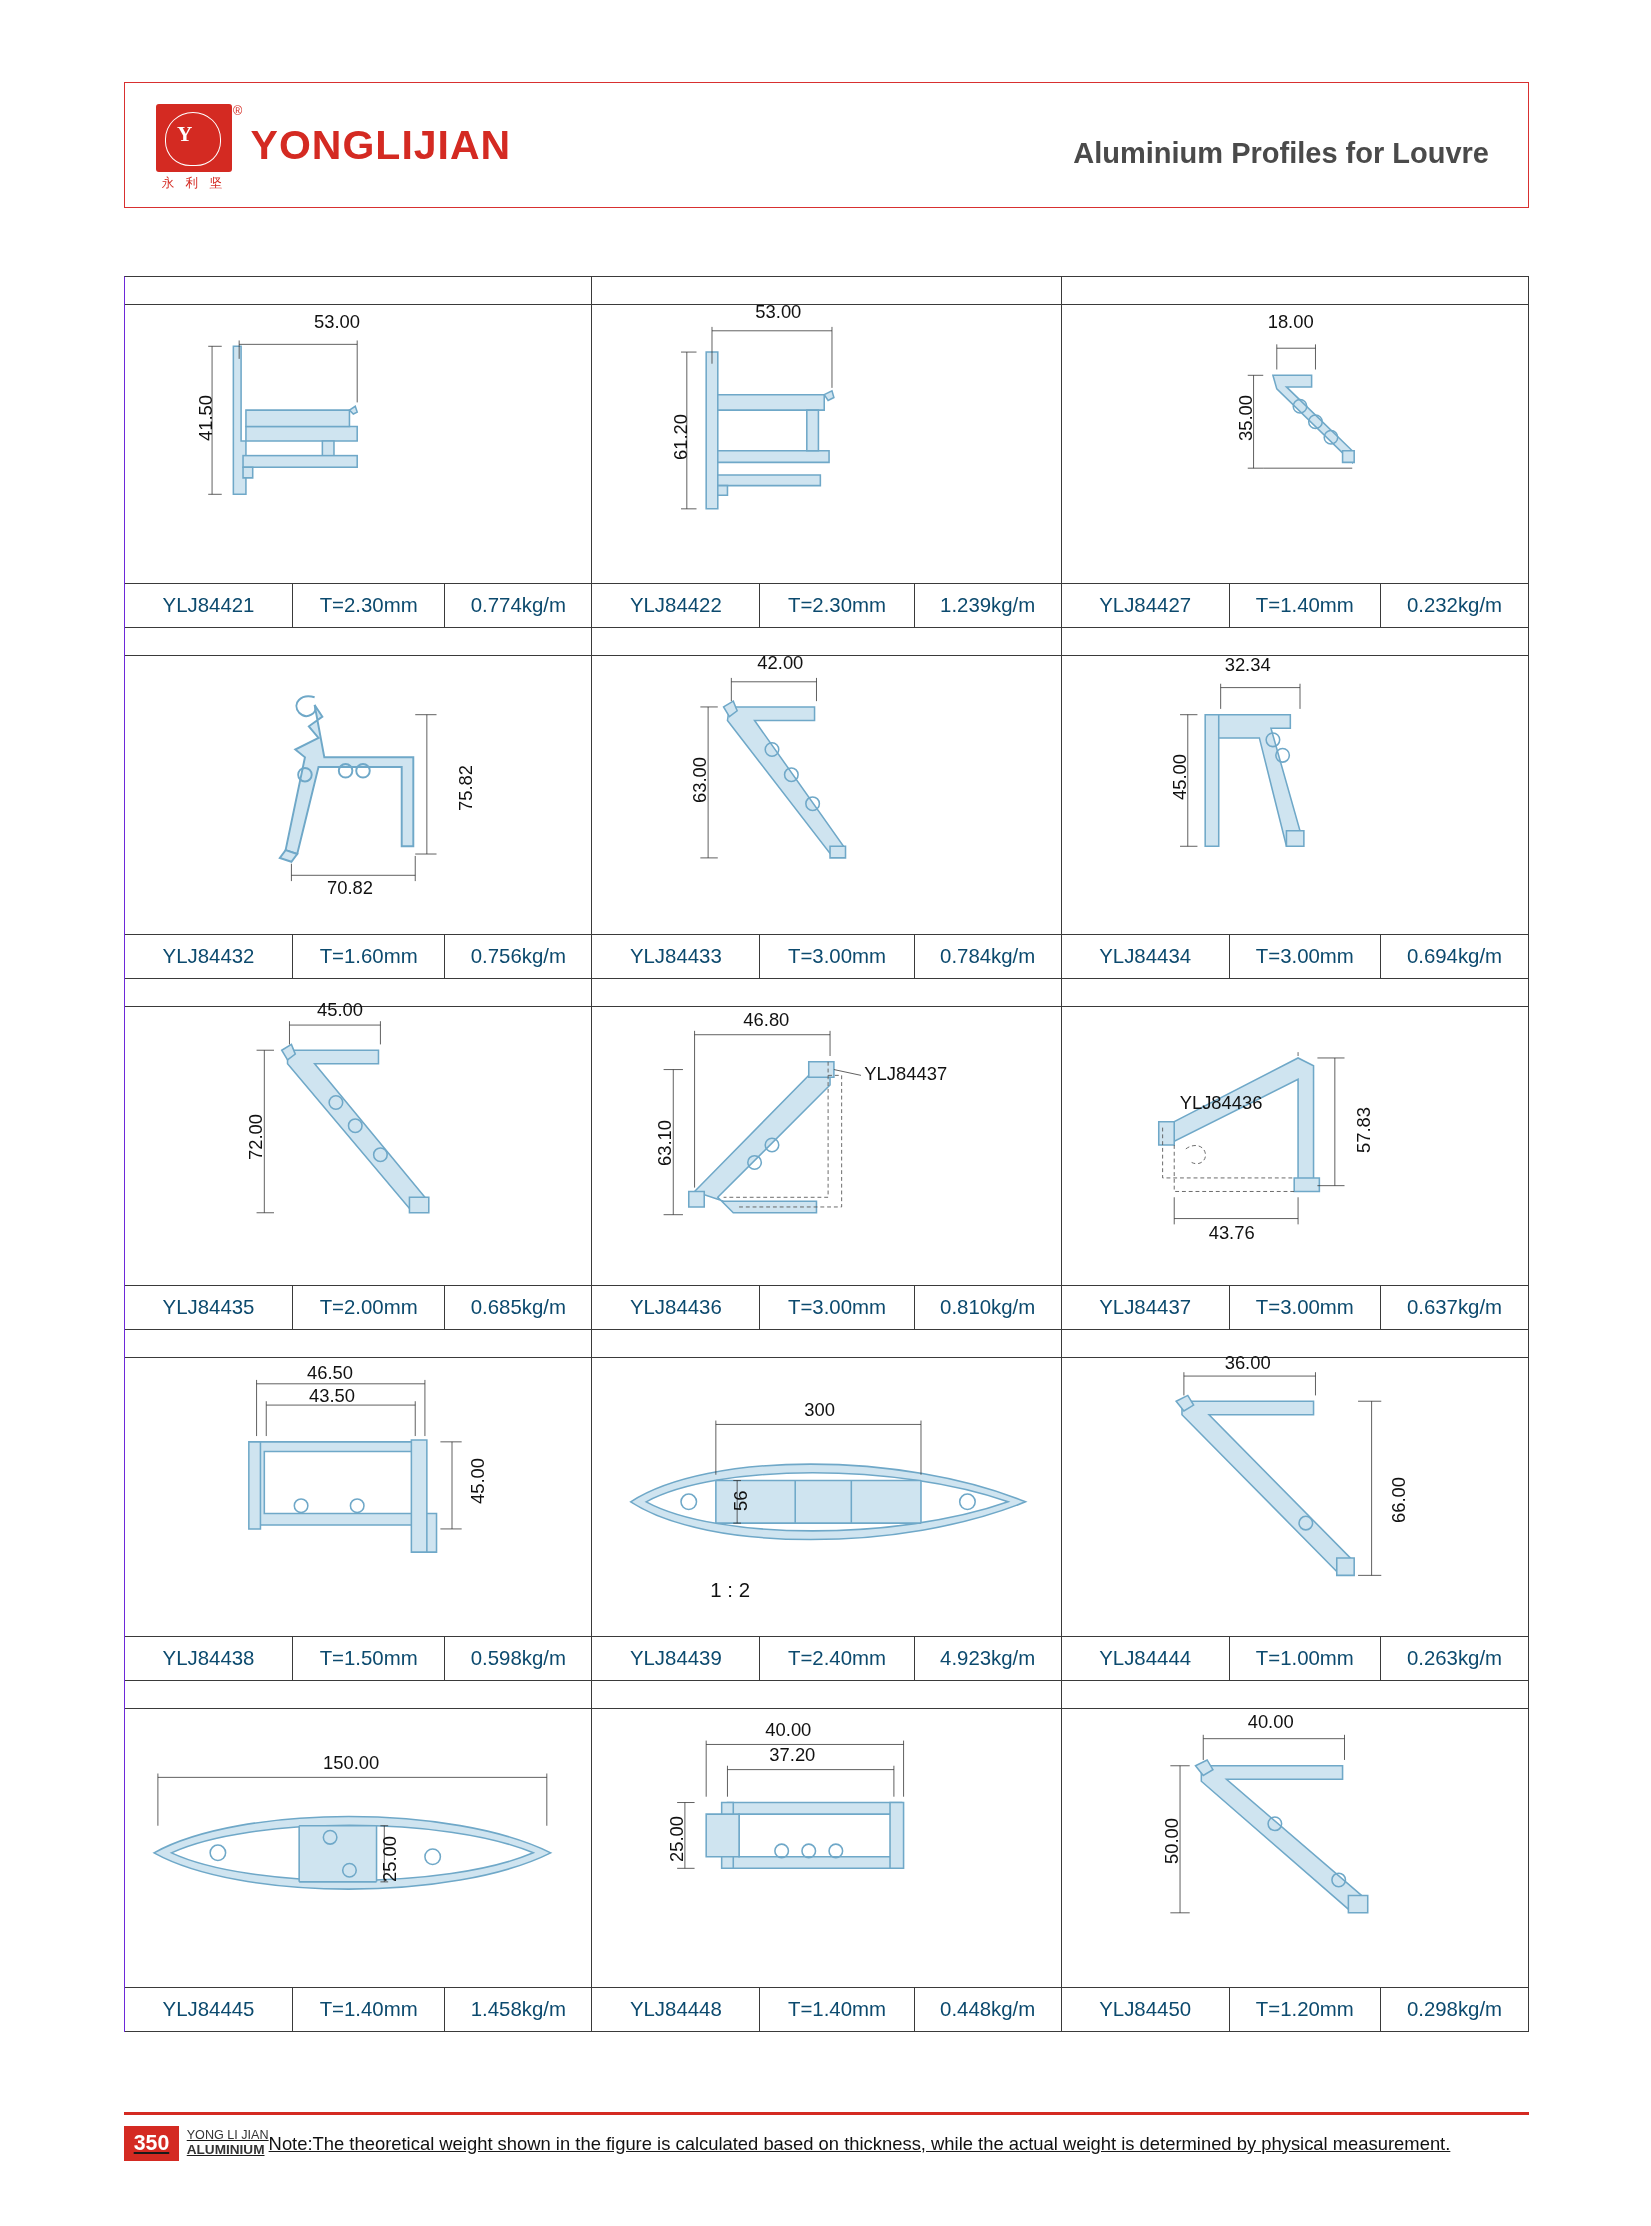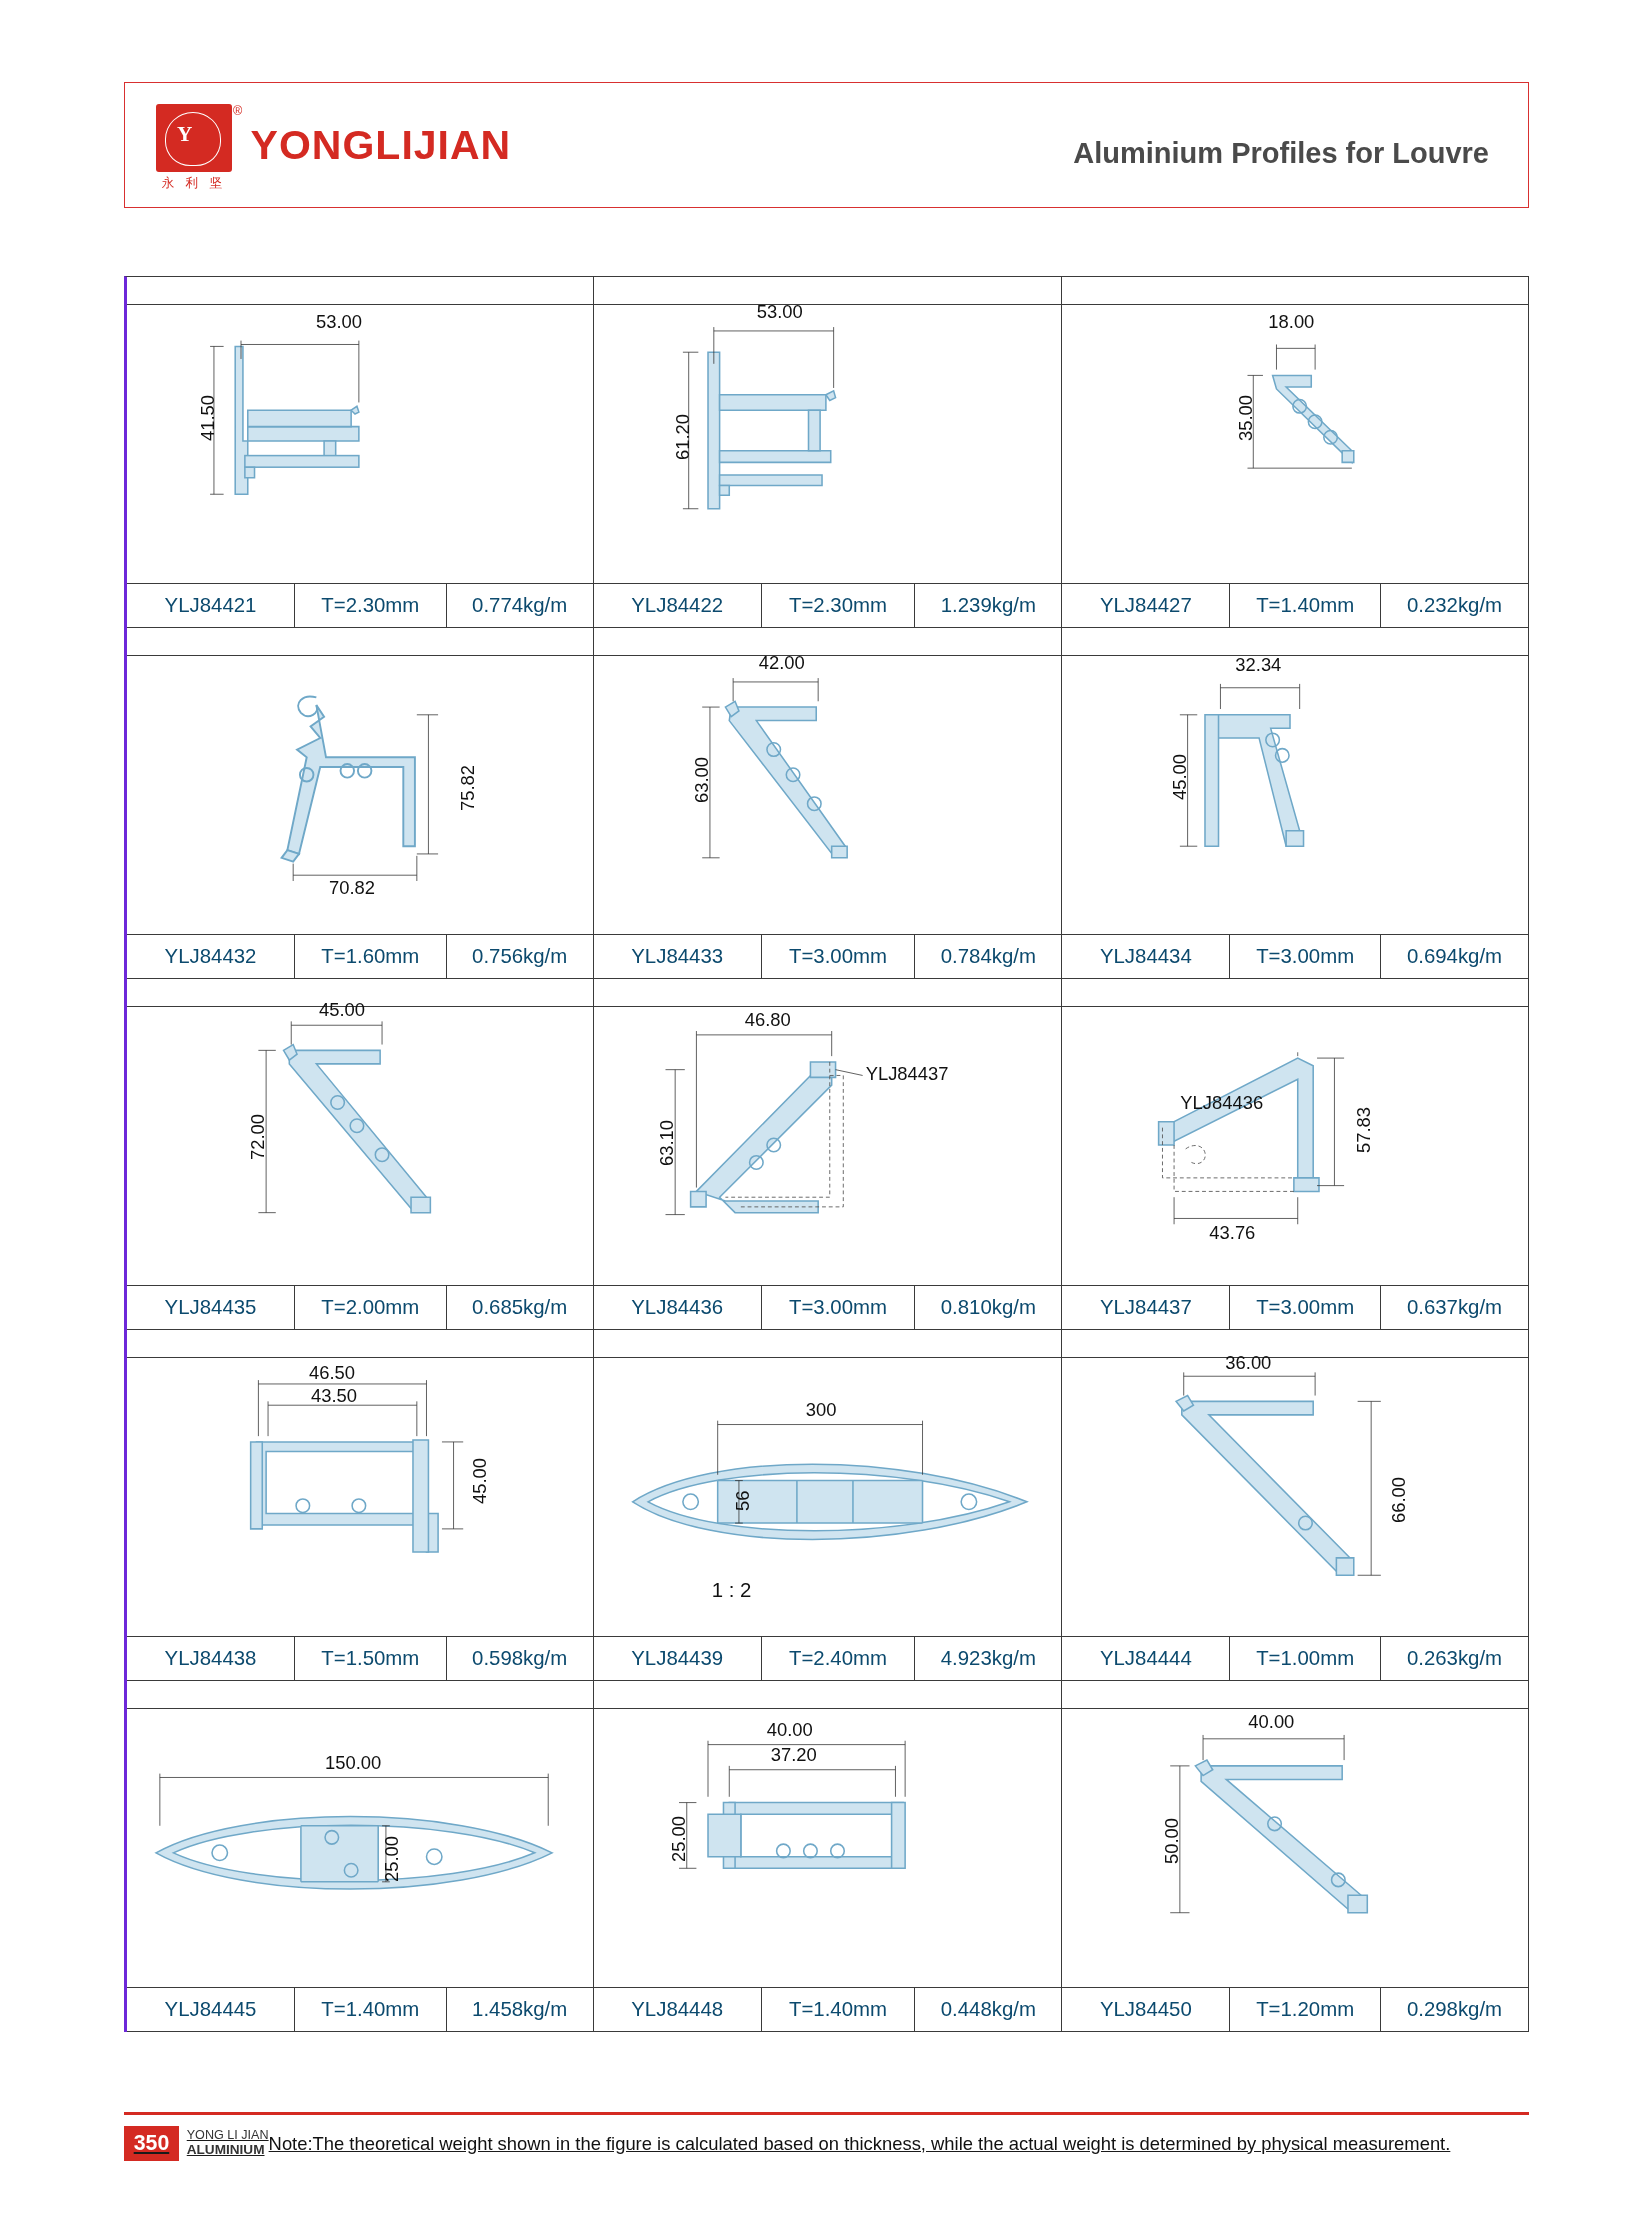--- a/index.html
+++ b/index.html
@@ -53,21 +53,21 @@
     letter-spacing:1px;font-family:"Liberation Sans",sans-serif;
   }
   .header-title{
     margin-left:auto;padding-right:39px;
     font-size:29px;font-weight:bold;color:#4a4a4a;margin-top:17px;
   }
 
   
   .grid{
     position:absolute;left:124px;top:276px;width:1405px;
-    border-left:3px solid #6d28d9;border-top:1px solid #3a3a3a;
+    border-left:1px solid #6d28d9;border-top:1px solid #3a3a3a;
     box-sizing:border-box;
   }
   .row{display:flex;}
   .cell{
     width:468px;box-sizing:border-box;
     border-right:1px solid #3a3a3a;
     display:flex;flex-direction:column;
   }
   .cell:nth-child(2){width:470px;}
   .spacer{
@@ -288,21 +288,21 @@
               <circle cx="218" cy="86" r="7" fill="none"></circle>
               <circle cx="228" cy="102" r="7" fill="none"></circle>
               <path d="M148 60 L162 60 L162 196 L148 196 Z"></path>
               <path d="M232 180 L250 180 L250 196 L232 196 Z"></path>
             </g>
             <g stroke="#333" stroke-width="0.8" fill="none">
               <path d="M164 54 L164 28 M246 54 L246 28 M164 32 L246 32"></path>
               <path d="M140 60 L122 60 M140 196 L122 196 M130 60 L130 196"></path>
             </g>
           </svg>
-          <div class="dim" style="left:173px;top:-1.9px;">32.34</div>
+          <div class="dim" style="left:163px;top:-1.9px;">32.34</div>
           <div class="dim vert" style="left:107px;top:144px;">45.00</div>
         </div>
         <div class="labels">
           <div class="lbl-code">YLJ84434</div>
           <div class="lbl-th">T=3.00mm</div>
           <div class="lbl-w">0.694kg/m</div>
         </div>
       </div>
     </div>
 

